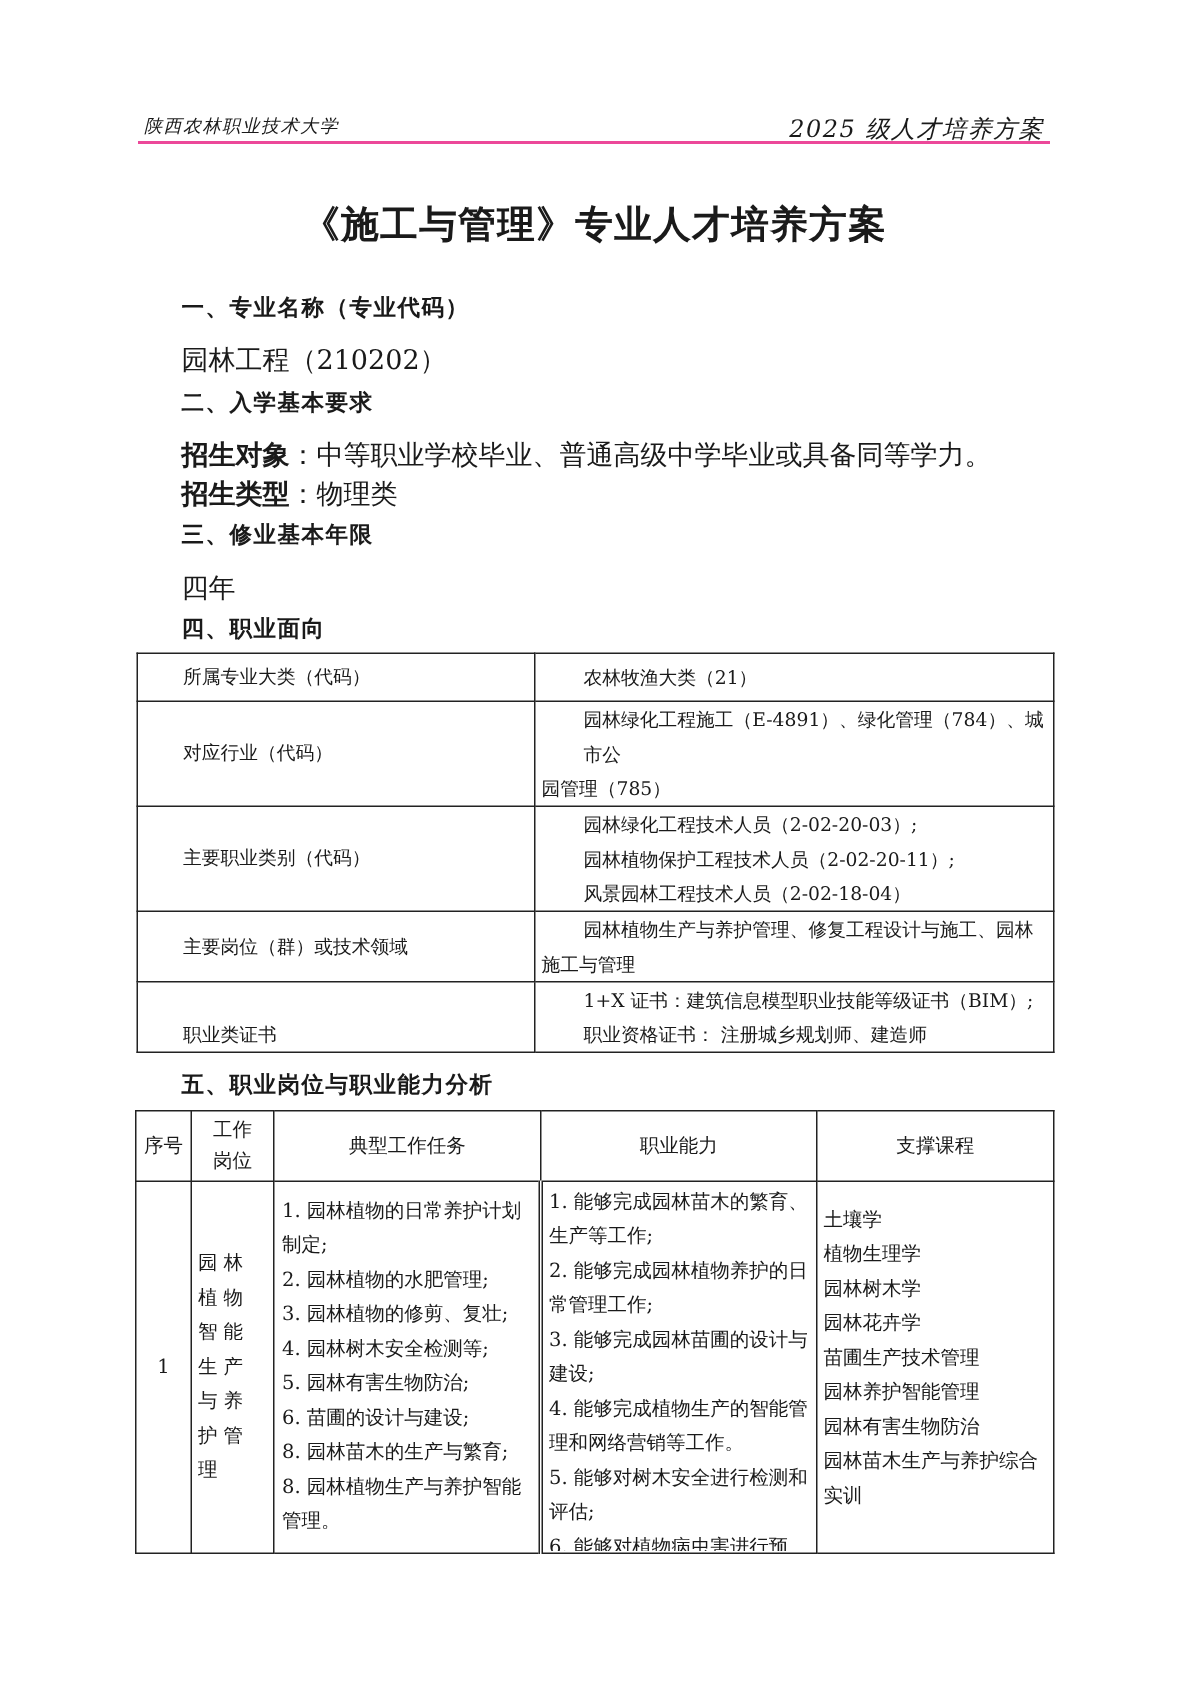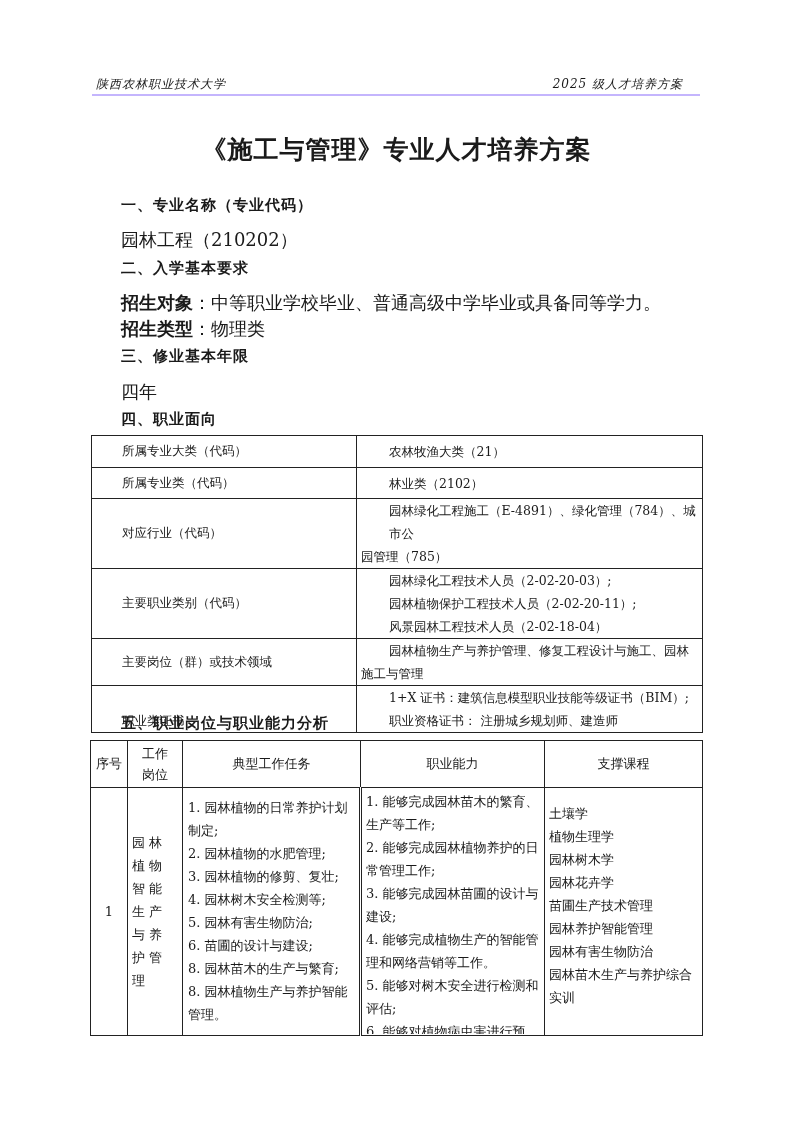--- a/index.html
+++ b/index.html
@@ -1,21 +1,21 @@
 <!DOCTYPE html>
 <html><head>
 <meta charset="utf-8">
 <style>
   html, body { margin: 0; padding: 0; background: #ffffff; }
   body { width: 793px; height: 1122px; position: relative; overflow: hidden;
          font-family: "DejaVu Serif", "Liberation Serif", serif; color: #1a1a1a; }
   .page-header { position: absolute; left: 92px; top: 76px; width: 608px; height: 18px;
-                 border-bottom: 2px solid #c4b5fd; }
+                 border-bottom: 2px solid #ec4899; }
   .ph-left { position: absolute; left: 4px; top: 0; font-size: 12px; font-style: italic; letter-spacing: 1px; }
-  .ph-right { position: absolute; right: 17px; top: 0; font-size: 12px; font-style: italic; letter-spacing: 1px; }
+  .ph-right { position: absolute; right: 4px; top: 0; font-size: 16px; font-style: italic; letter-spacing: 1px; }
   .title { position: absolute; left: 0; width: 793px; top: 133px; text-align: center;
            font-size: 25px; font-weight: bold; letter-spacing: 1px; }
   .h2 { position: absolute; left: 121px; font-family: Liberation Sans, sans-serif;
         font-size: 15px; font-weight: bold; letter-spacing: 1px; }
   .p { position: absolute; left: 121px; font-size: 18px; }
   .p b { font-family: "DejaVu Sans", "Liberation Sans", sans-serif; font-weight: bold; }
   table { border-collapse: collapse; position: absolute; font-size: 12.5px; }
   td, th { border: 1px solid #222; padding: 0; font-weight: normal; }
   #t1 { left: 91px; top: 435px; width: 612px; }
   #t1 td.k { width: 234px; padding-left: 30px; }
@@ -47,26 +47,20 @@
 <div class="p" style="top:380px">四年</div>
 
 <div class="h2" style="top:410px">四、职业面向</div>
 
 <table id="t1">
   <tbody>
       <tr style="height:32px">
     <td class="k">所属专业大类（代码）</td>
     <td class="v">
           <span class="list-line ind">农林牧渔大类（21）</span>
-        </td>
-  </tr>
-  <tr style="height:31px">
-    <td class="k">所属专业类（代码）</td>
-    <td class="v">
-          <span class="list-line ind">林业类（2102）</span>
         </td>
   </tr>
   <tr style="height:46px">
     <td class="k">对应行业（代码）</td>
     <td class="v">
           <span class="list-line ind">园林绿化工程施工（E-4891）、绿化管理（784）、城市公</span>
           <span class="list-line">园管理（785）</span>
         </td>
   </tr>
   <tr style="height:68px">

